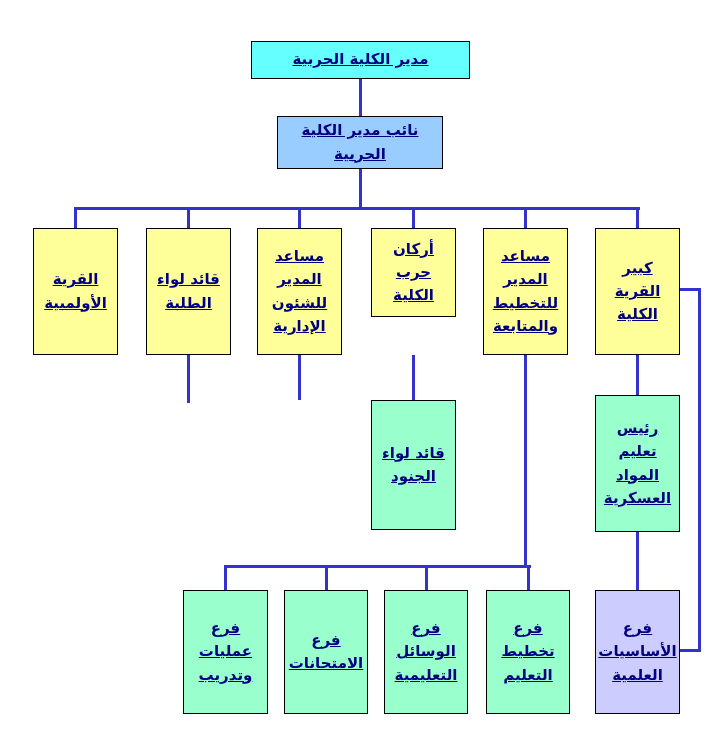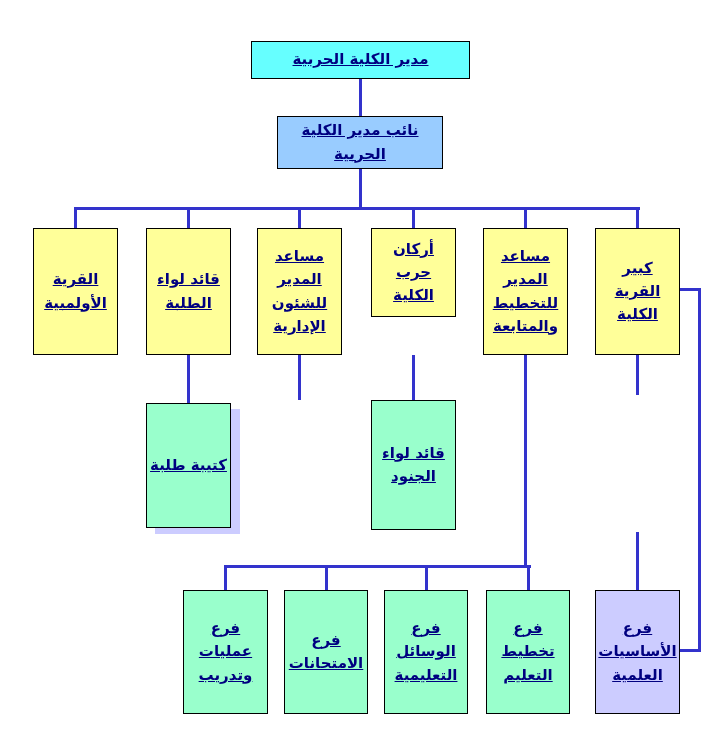--- a/index.html
+++ b/index.html
@@ -110,26 +110,29 @@
 المدير
 للتخطيط
 والمتابعة</span>
   </div>
   <div class="node fill-l3" style="left:595px;top:228px;width:85px;height:127px;">
     <span class="lbl">كبير
 القرية
 الكلية</span>
   </div>
 
-  <div class="node fill-l4 shadowed" style="left:146px;top:403px;width:85px;height:125px;">
-    <span class="lbl">كتيبة طلبة</span>
-  </div>
   <div class="node fill-l4" style="left:371px;top:400px;width:85px;height:130px;">
     <span class="lbl">قائد لواء
 الجنود</span>
+  </div>
+  <div class="node fill-l4" style="left:595px;top:395px;width:85px;height:137px;">
+    <span class="lbl">رئيس
+تعليم
+المواد
+العسكرية</span>
   </div>
 
   <div class="node fill-l4" style="left:183px;top:590px;width:85px;height:124px;">
     <span class="lbl">فرع
 عمليات
 وتدريب</span>
   </div>
   <div class="node fill-l4" style="left:284px;top:590px;width:84px;height:124px;">
     <span class="lbl">فرع
 الامتحانات</span>

